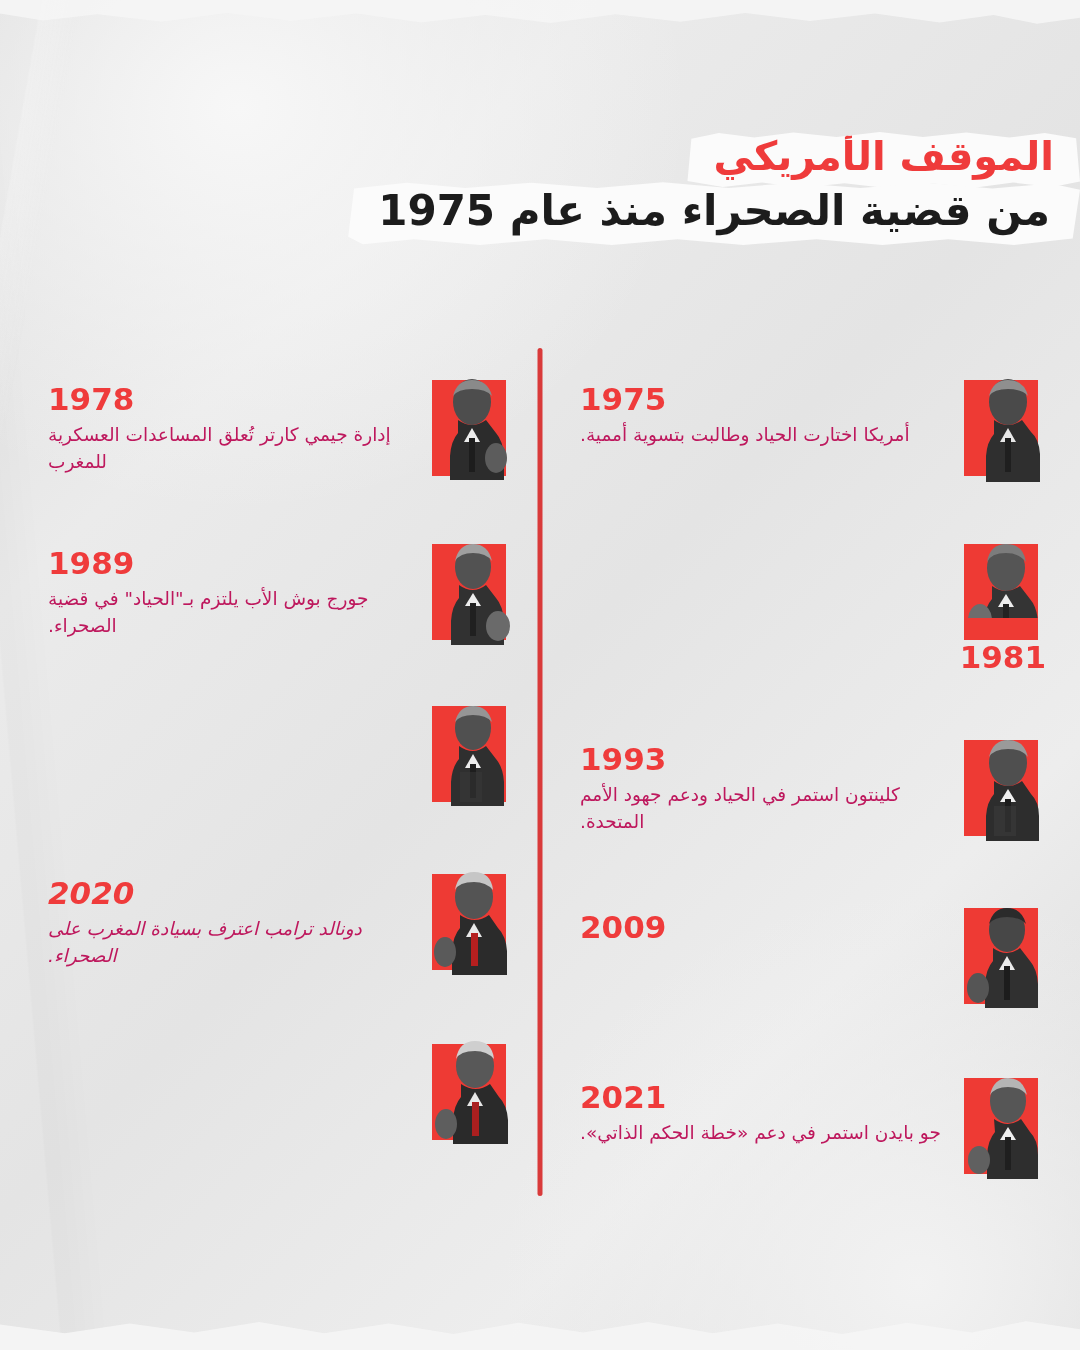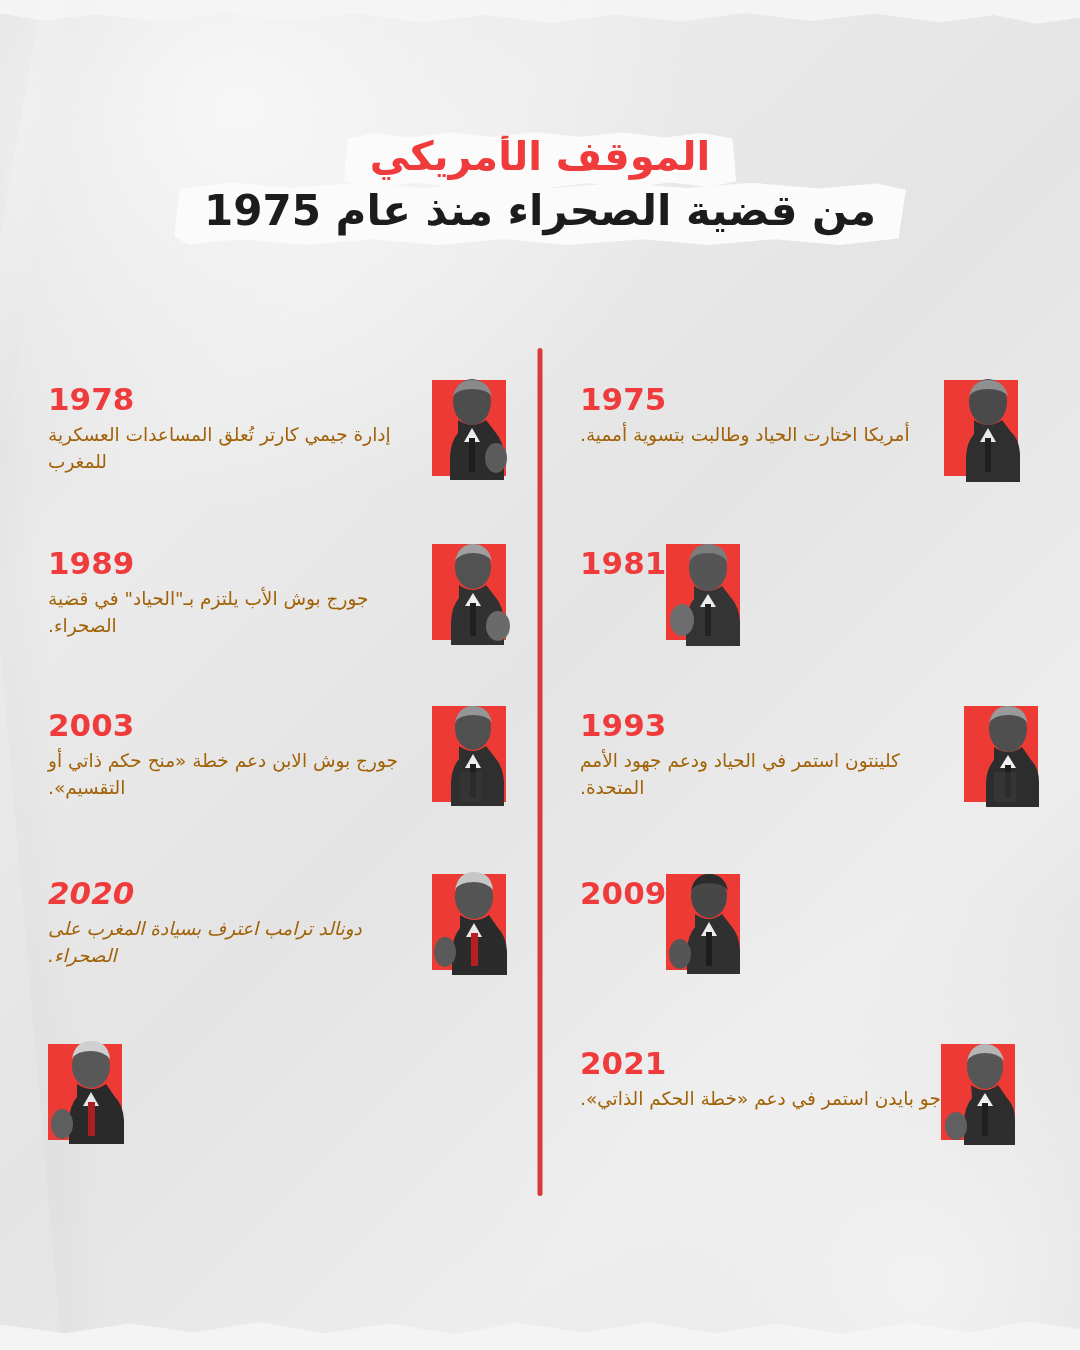--- a/index.html
+++ b/index.html
@@ -44,21 +44,21 @@
     background: #f4f4f4;
     clip-path: polygon(0 100%,100% 100%,100% 48%,95% 28%,90% 56%,84% 32%,78% 60%,72% 34%,66% 58%,60% 30%,54% 56%,48% 32%,42% 60%,36% 34%,30% 58%,24% 30%,18% 56%,12% 34%,6% 58%,0 36%);
     opacity: 0.95;
   }
 
   
   .title-block {
     position: absolute;
     top: 132px;
     left: 0; right: 0;
-    text-align: center;
+    text-align: right;
   }
   .title-line {
     display: inline-block;
     position: relative;
     padding: 3px 26px 7px 26px;
     background: #fbfbfb;
     font-weight: bold;
     line-height: 1.08;
     letter-spacing: -0.5px;
   }
@@ -92,21 +92,20 @@
     top: 348px;
     left: 0; right: 0;
     display: flex;
     flex-direction: row;
     padding: 0 34px;
   }
   .col {
     width: 50%;
     display: flex;
     flex-direction: column;
-    align-items: flex-end;
   }
   .col.right { padding-left: 26px; }  
   .col.left  { padding-right: 26px; }
 
   .entry {
     display: flex;
     flex-direction: row;
     align-items: flex-start;
     margin-bottom: 42px;
   }
@@ -121,21 +120,21 @@
   .year {
     font-size: 31px;
     font-weight: bold;
     color: #ef3b3b;
     line-height: 1.1;
     margin-bottom: 6px;
     direction: ltr;
   }
   .desc {
     font-size: 18.5px;
-    color: #a16207;
+    color: #be185d;
     line-height: 1.45;
     direction: rtl;
     unicode-bidi: embed;
   }
 
   
   .portrait {
     width: 82px;
     height: 110px;
     position: relative;
@@ -190,21 +189,21 @@
             </g>
           </svg>
         </div>
       </div>
       <div class="text">
         <div class="year">1975</div>
         <div class="desc">أمريكا اختارت الحياد وطالبت بتسوية أممية.</div>
       </div>
     </div>
 
-    <div class="entry" style="margin-bottom:40px;">
+    <div class="entry" style="margin-bottom:40px;flex-direction:column;">
       <div class="portrait">
         <div class="redblock"></div>
         <div class="photo">
           <svg width="82" height="110" viewBox="0 0 82 110" aria-hidden="true">
             <g>
               <ellipse cx="42" cy="32" rx="19" ry="23" fill="#555"></ellipse>
               <path d="M23 26 q3 -18 19 -18 q17 0 20 18 q-7 -9 -20 -9 q-15 0 -19 9z" fill="#7c7c7c"></path>
               <path d="M28 50 q14 10 28 0 l10 13 q7 8 8 23 v24 H20 v-24 q1 -15 8 -23z" fill="#343434"></path>
               <path d="M42 58 l-8 13 h16z" fill="#ededed"></path>
               <rect x="39" y="68" width="6" height="32" fill="#222"></rect>
@@ -340,24 +339,20 @@
               <ellipse cx="41" cy="30" rx="18" ry="22" fill="#505050"></ellipse>
               <path d="M23 24 q4 -16 18 -16 q15 0 19 16 q-6 -7 -19 -7 q-13 0 -18 7z" fill="#959595"></path>
               <path d="M27 48 q14 10 27 0 l10 13 q7 8 8 23 v24 H19 v-24 q1 -15 8 -23z" fill="#2f2f2f"></path>
               <path d="M41 56 l-8 14 h16z" fill="#ededed"></path>
               <rect x="38" y="66" width="6" height="34" fill="#1e1e1e"></rect>
               <rect x="28" y="74" width="22" height="30" fill="#3c3c3c" opacity=".45"></rect>
             </g>
           </svg>
         </div>
       </div>
-      <div class="text">
-        <div class="year">2003</div>
-        <div class="desc">جورج بوش الابن دعم خطة «منح حكم ذاتي أو التقسيم».</div>
-      </div>
     </div>
 
     <div class="entry" style="margin-bottom:48px;font-style:italic;">
       <div class="portrait">
         <div class="redblock"></div>
         <div class="photo">
           <svg width="82" height="110" viewBox="0 0 82 110" aria-hidden="true">
             <g>
               <ellipse cx="42" cy="31" rx="19" ry="22" fill="#545454"></ellipse>
               <path d="M23 24 q3 -18 19 -18 q17 0 19 18 q-7 -8 -19 -8 q-15 0 -19 8z" fill="#c6c6c6"></path>

